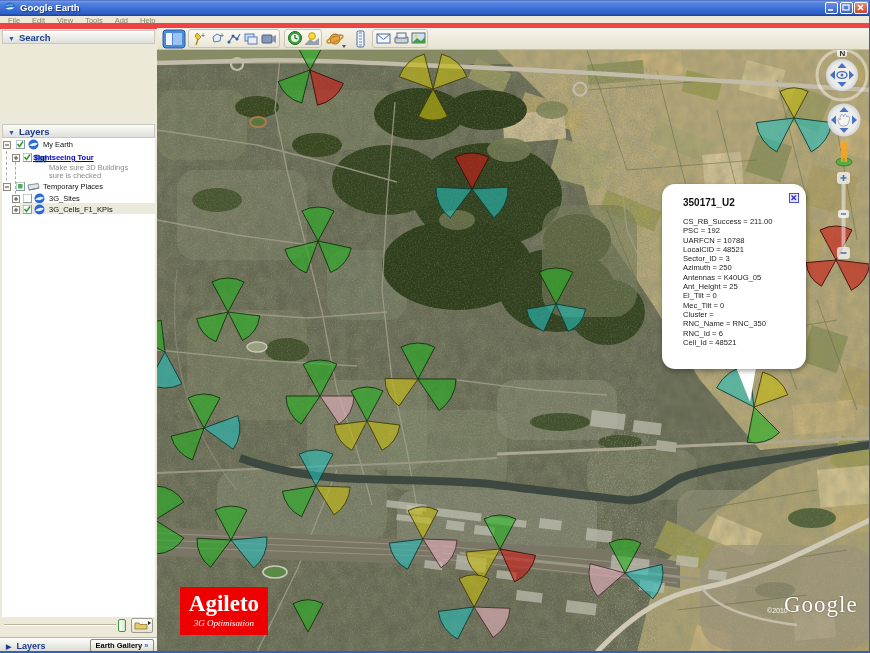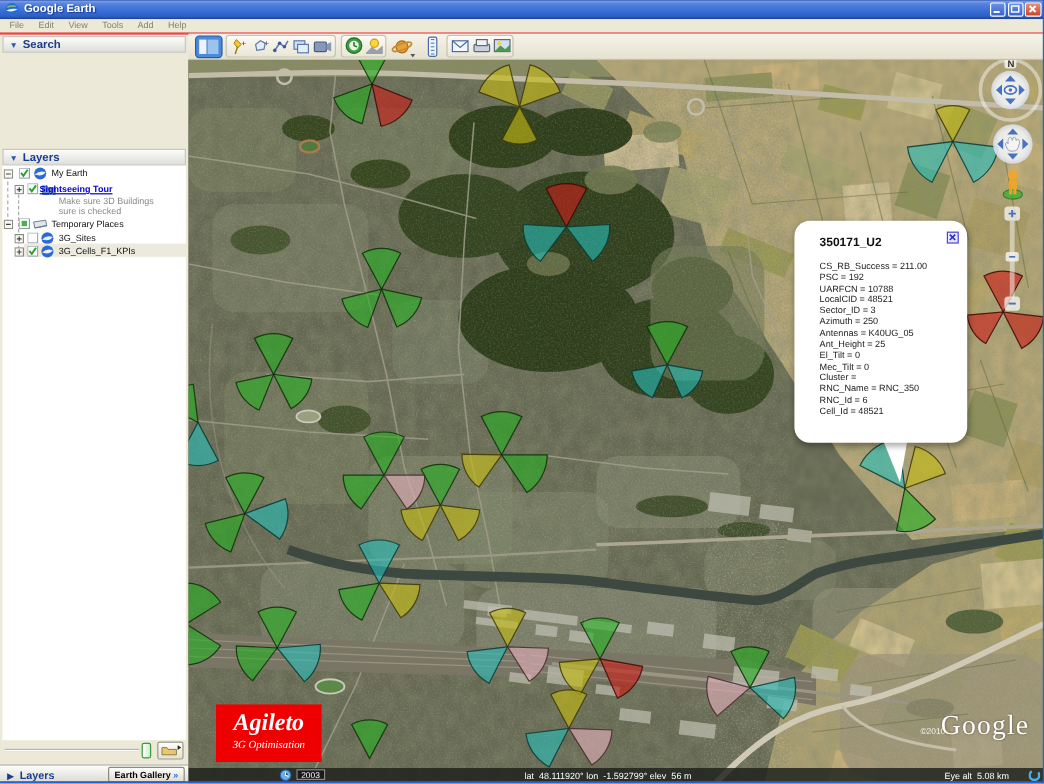--- a/index.html
+++ b/index.html
@@ -1,16 +1,16 @@
 <!DOCTYPE html>
 <html><head><meta charset="utf-8"><style>
 * {margin:0;padding:0;box-sizing:border-box}
 body {width:870px;height:653px;font-family:"Liberation Sans",sans-serif;overflow:hidden;position:relative;background:#ece9d8}
 .titlebar {position:absolute;left:0;top:0;width:870px;height:16px;background:linear-gradient(180deg,#2b50a8 0%,#7a9ce8 6%,#5583dc 20%,#3a6fd8 55%,#2e5fc4 85%,#1c3f8c 100%)}
-.menubar {position:absolute;left:0;top:16px;width:870px;height:13px;background:#ece9d8;border-bottom:2px solid #ef4444;font-size:7.5px;color:#87826f}
+.menubar {position:absolute;left:0;top:16px;width:870px;height:13px;background:#ece9d8;border-bottom:6px solid #ef4444;font-size:7.5px;color:#87826f}
 .menubar span {margin-right:12px}
 .sidebar {position:absolute;left:0;top:29px;width:157px;height:624px;background:#ece9d8}
 .hdr {position:absolute;left:2px;width:153px;height:14px;background:linear-gradient(#fcfcfa,#dededa);border:1px solid #c8c8c0;font-size:9.5px;font-weight:bold;color:#1a3c8c;line-height:13px;padding-left:5px}
 .hdr .tri {font-size:7px;color:#2a5ab0;margin-right:4px}
 .tab {position:absolute;top:1px;height:15px;background:linear-gradient(#fbfaf6,#ece9d8);border:1px solid #9a9a8e;border-bottom:none;border-radius:2px 2px 0 0;font-size:7.5px;text-align:center;line-height:15px;color:#222}
 .tab.on {background:#fdfdfb;border-top:2px solid #e8a33d;height:16px;top:0;z-index:3;font-weight:bold}
 .pane {position:absolute;left:0;top:16px;width:152px;height:60px;background:linear-gradient(#fcfcf8,#e6e3d2);border:1px solid #9a9a8e;z-index:1}
 .toolbar {position:absolute;left:157px;top:28px;width:713px;height:22px;background:linear-gradient(#f6f4ea,#e6e2d0);border-bottom:1px solid #c4c0ae}
 .tbgrp {position:absolute;top:1px;height:19px;border:1px solid #c8c4b2;border-radius:3px;background:linear-gradient(#fbfaf4,#eae6d6)}
 .map {position:absolute;left:157px;top:50px;width:713px;height:602px;overflow:hidden;background:#6f7660}
@@ -456,34 +456,22 @@
 <div style="position:absolute;left:505px;top:134px;width:144px;height:185px;background:#fff;border-radius:13px;box-shadow:1px 2px 5px rgba(0,0,0,0.35)"></div>
 <div style="position:absolute;left:632px;top:143px;width:10px;height:10px;border:1px solid #4a4ad8;background:#e8e8fa;line-height:0">
  <svg width="8" height="8">
         <path d="M1.5,1.5 L6,6 M6,1.5 L1.5,6" stroke="#2a2ac8" stroke-width="1.3"></path>
       </svg>
 </div>
 <div style="position:absolute;left:526px;top:147px;font-size:10px;font-weight:bold;color:#111">350171_U2</div>
 <div style="position:absolute;left:526px;top:167px;font-size:7.6px;line-height:9.3px;color:#222;white-space:nowrap">CS_RB_Success = 211.00<br>PSC = 192<br>UARFCN = 10788<br>LocalCID = 48521<br>Sector_ID = 3<br>Azimuth = 250<br>Antennas = K40UG_05<br>Ant_Height = 25<br>El_Tilt = 0<br>Mec_Tilt = 0<br>Cluster =<br>RNC_Name = RNC_350<br>RNC_Id = 6<br>Cell_Id = 48521</div>
 
 <div style="position:absolute;left:23px;top:537px;width:88px;height:48px;background:#ee0000;color:#fff;text-align:center">
- <div style="font-family:'Liberation Serif',serif;font-style:italic;font-weight:bold;font-size:20px;margin-top:4px">Agileto</div>
+ <div style="font-family:'Liberation Serif',serif;font-weight:bold;font-size:23px;margin-top:4px">Agileto</div>
  <div style="font-family:'Liberation Serif',serif;font-style:italic;font-size:9px;margin-top:1px">3G Optimisation</div>
 </div>
 <div style="position:absolute;left:610px;top:546px;width:103px;height:56px;color:#fff">
  <div style="position:absolute;left:0px;top:11px;font-size:7px;opacity:0.9">©2010</div>
  <div style="position:absolute;left:17px;top:-4px;font-family:'Liberation Serif',serif;font-size:23px;letter-spacing:1px;text-shadow:0 0 2px rgba(0,0,0,0.5)">Google</div>
 </div>
-<div style="position:absolute;left:0;top:590px;width:713px;height:12px;background:rgba(28,32,28,0.82);color:#fff;font-size:7.5px">
- <svg style="position:absolute;left:76px;top:1px" width="10" height="10">
-        <circle cx="5" cy="5" r="4.5" fill="#6ab0e8" stroke="#2a5a9a"></circle>
-        <path d="M5,2 L5,5 L7.5,6" stroke="#fff" stroke-width="1"></path>
-      </svg>
- <div style="position:absolute;left:90px;top:1px;background:#1a1a1a;border:1px solid #888;padding:0 3px;height:9px;line-height:9px;font-size:7px">2003</div>
- <div style="position:absolute;left:280px;top:2px">lat&nbsp; 48.111920° lon&nbsp; -1.592799° elev&nbsp; 56 m</div>
- <div style="position:absolute;left:630px;top:2px">Eye alt&nbsp; 5.08 km</div>
- <svg style="position:absolute;left:700px;top:1px" width="10" height="10">
-        <circle cx="5" cy="5" r="4" fill="none" stroke="#4ab0f0" stroke-width="2" stroke-dasharray="16 6"></circle>
-      </svg>
-</div>
 
 </div>
 <div class="winborder" style="left:0;top:651px;width:870px;height:2px;background:#2e5fc4"></div>
 <div class="winborder" style="left:869px;top:0;width:1px;height:653px;background:#2e5fc4"></div>
 </body></html>

